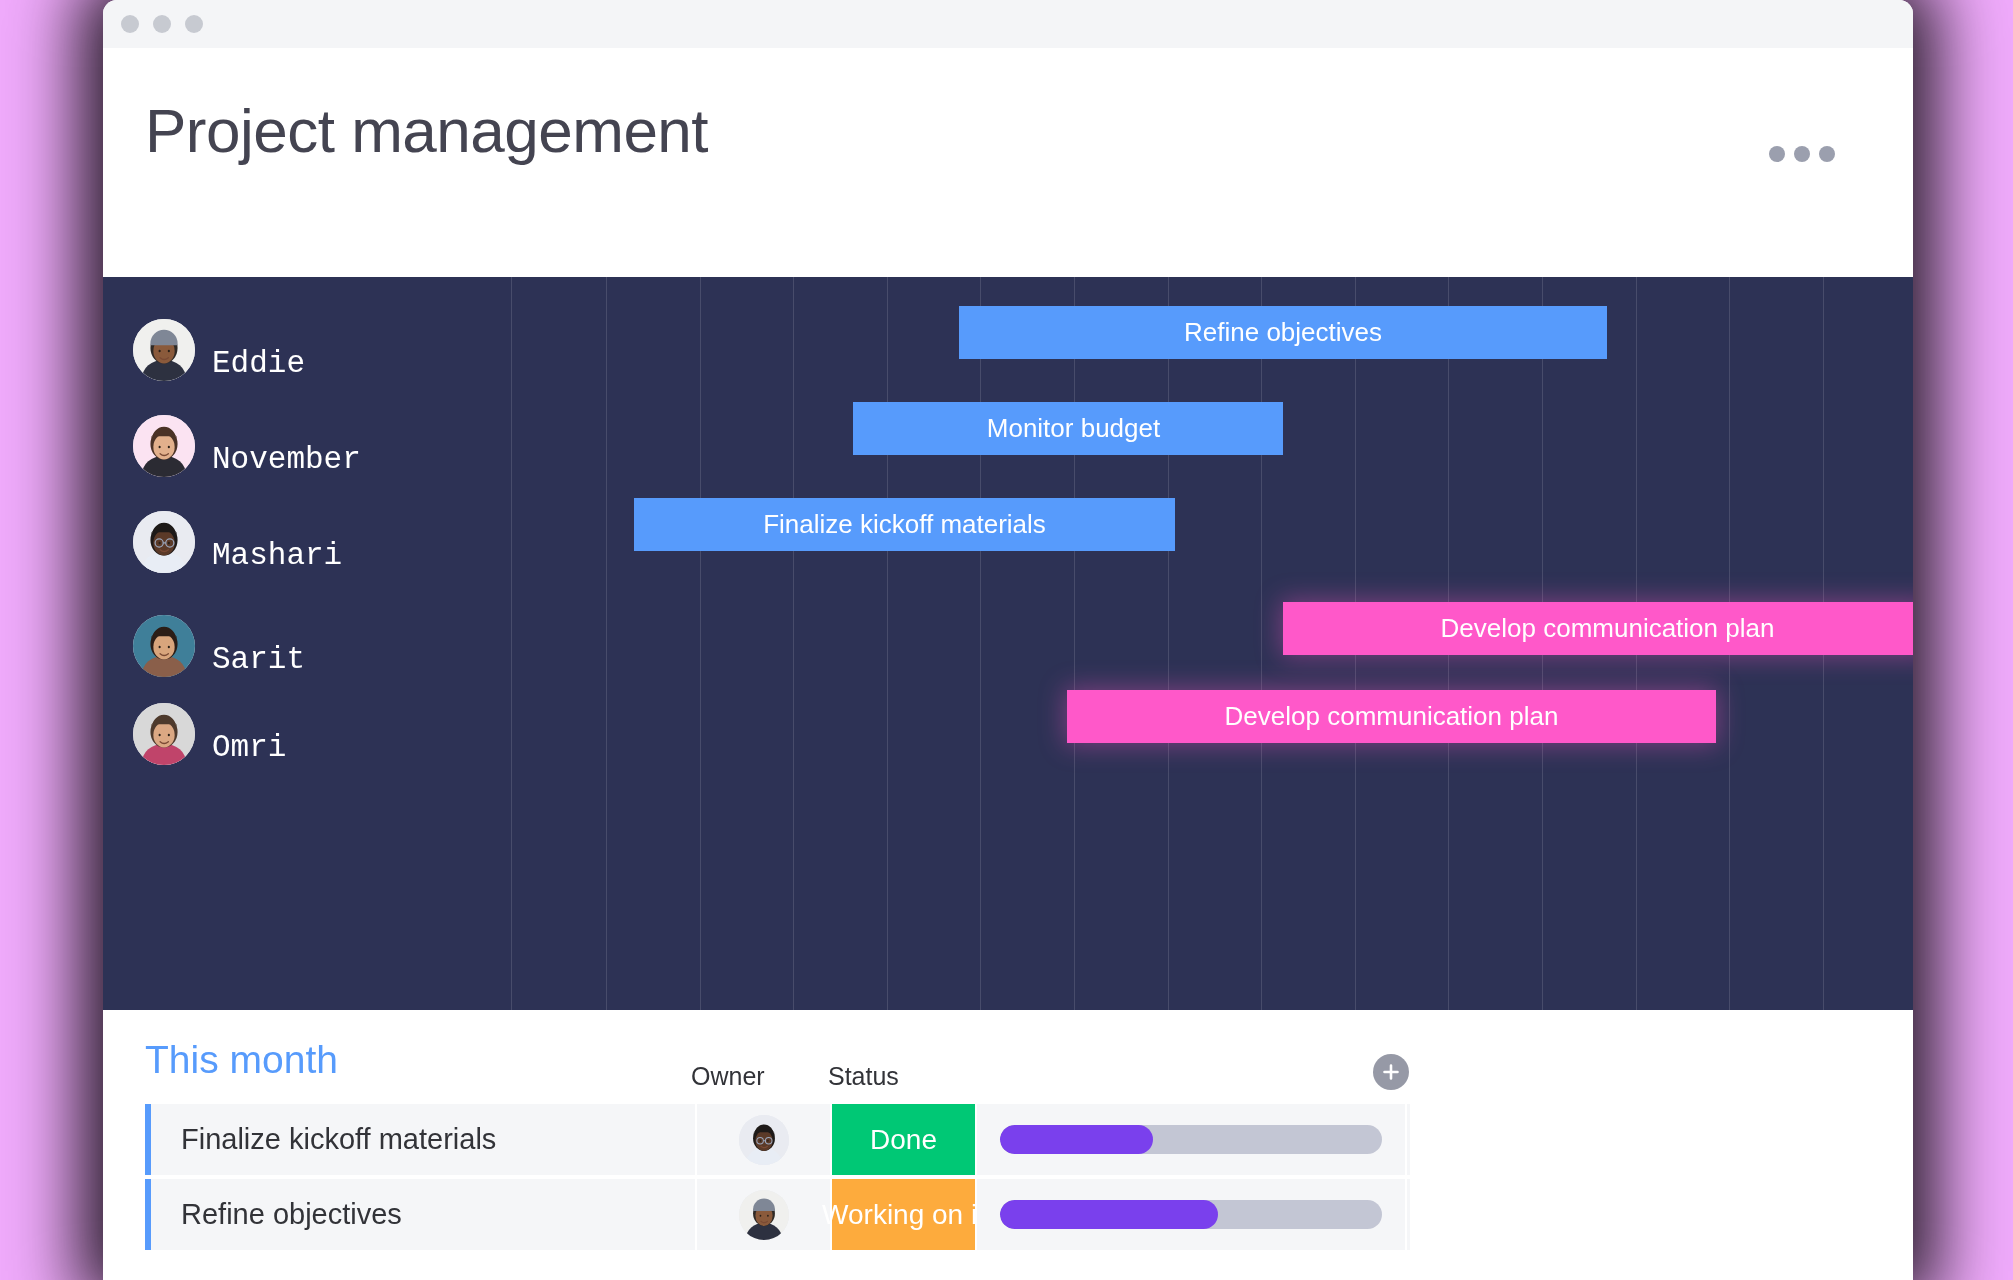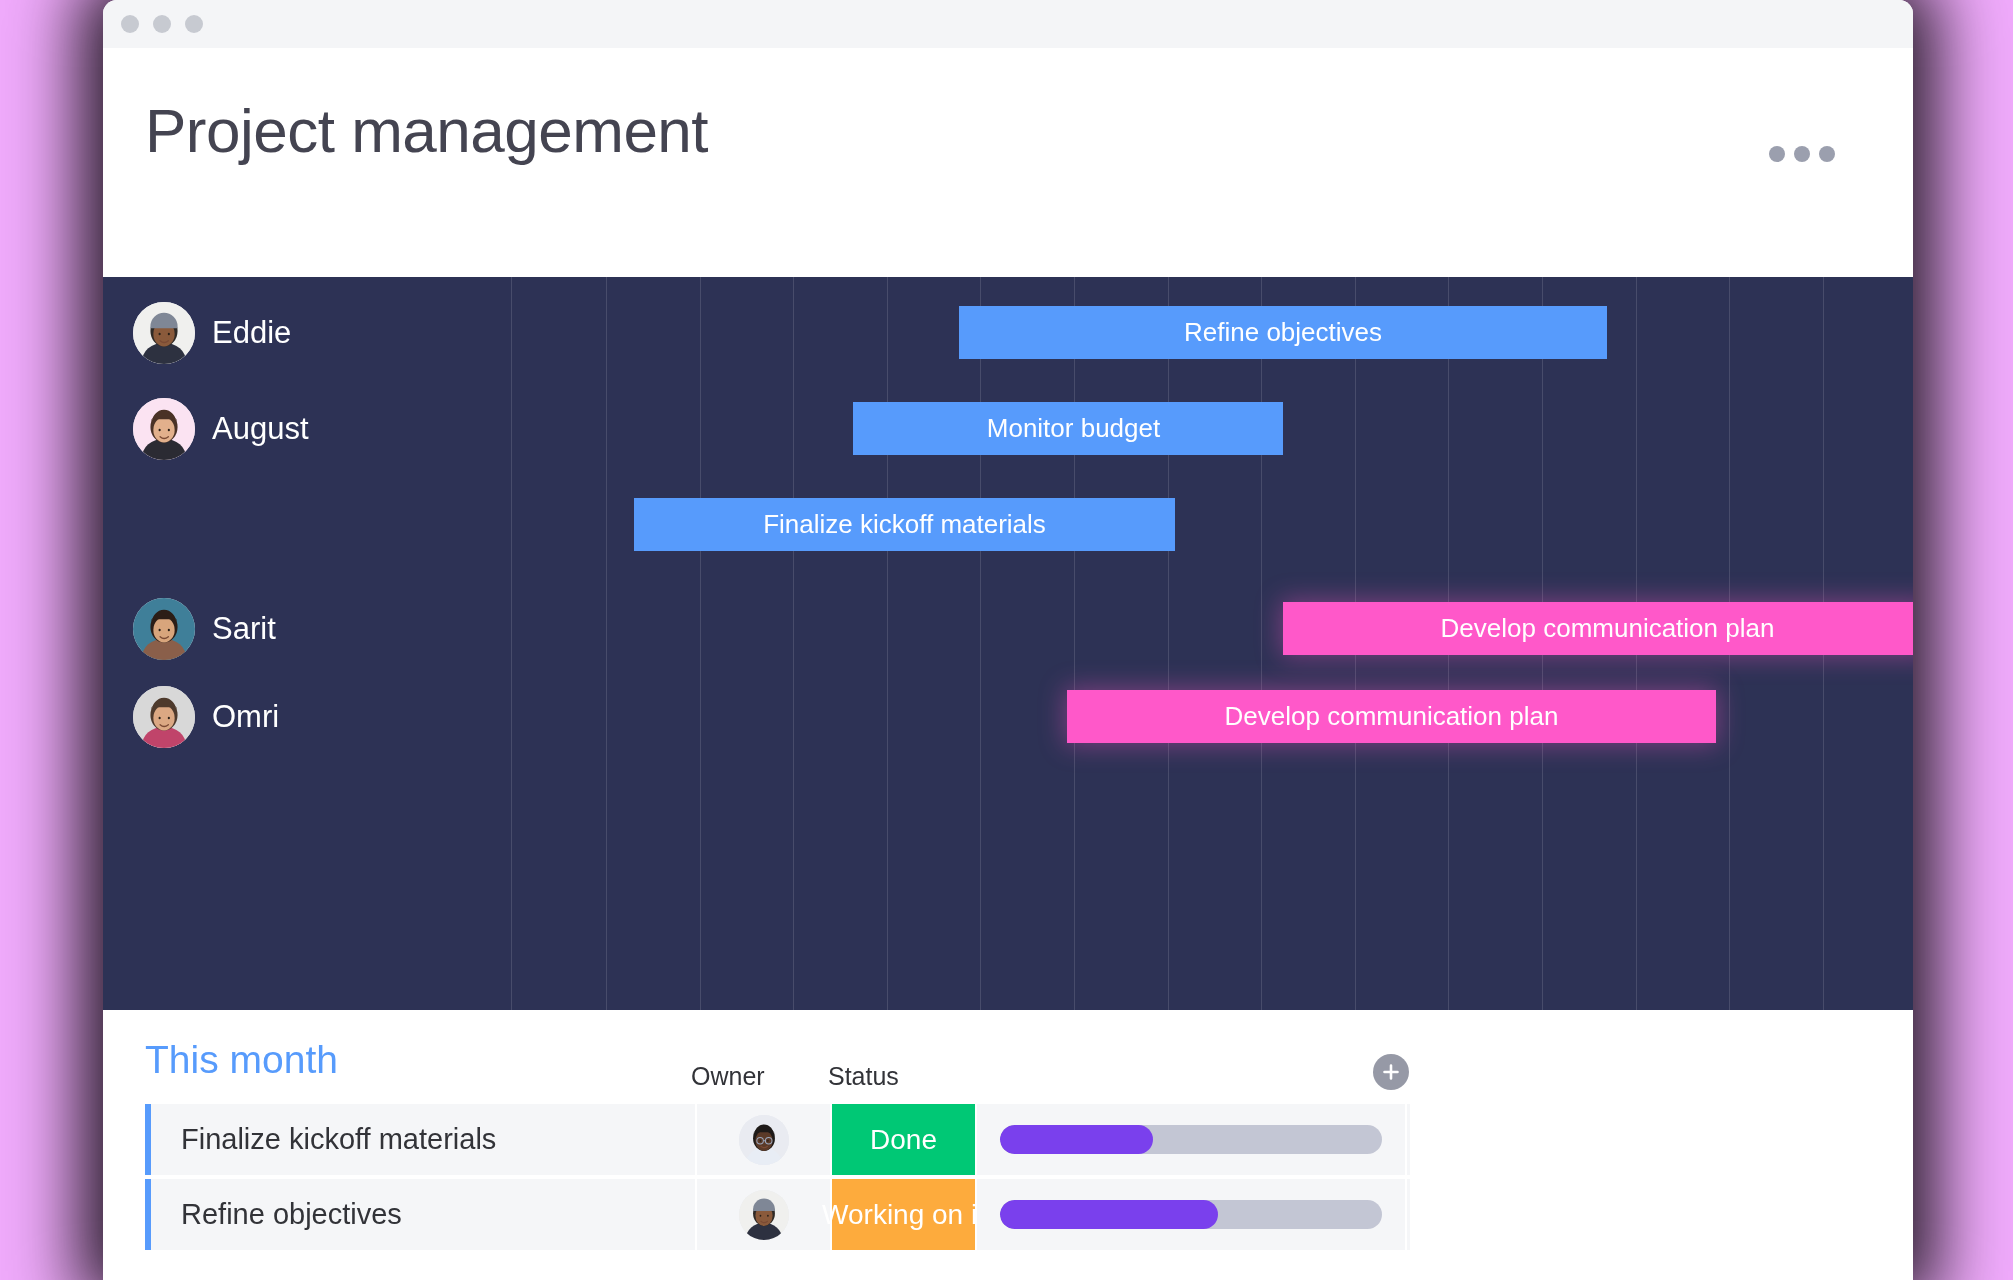--- a/index.html
+++ b/index.html
@@ -108,22 +108,23 @@
     width: 100%;
     height: 96px;
   }
 
   .g-person {
     position: absolute;
     left: 30px;
     top: 0;
     height: 96px;
     display: flex;
-    align-items: center;
+    align-items: flex-end;
     gap: 17px;
+    font-family: Liberation Mono, monospace;
   }
   .g-avatar {
     width: 62px; height: 62px;
     border-radius: 50%;
     overflow: hidden;
     flex: none;
     position: relative;
     background: #e7e9ef;
   }
   .g-avatar svg { display: block; width: 100%; height: 100%; }
@@ -331,25 +332,45 @@
     <ellipse cx="32" cy="62" rx="23" ry="20" fill="#2b2b33"></ellipse>
     <ellipse cx="32" cy="30" rx="14" ry="16" fill="#4a3226"></ellipse>
     <ellipse cx="32" cy="33" rx="11" ry="13" fill="#e2b08c"></ellipse>
     <path d="M19 27 A13 15 0 0 1 45 27 L45 22 L19 22 Z" fill="#4a3226"></path>
 
     <ellipse cx="27.5" cy="33" rx="1.1" ry="1.3" fill="#2a2018"></ellipse>
     <ellipse cx="37" cy="33" rx="1.1" ry="1.3" fill="#2a2018"></ellipse>
     <path d="M28 40 Q32 43.5 36.5 40" stroke="#7a4a34" stroke-width="1.4" fill="none" stroke-linecap="round"></path>
   </svg>
             </div>
-            <div class="g-name">August</div>
+            <div class="g-name">November</div>
           </div>
           <div class="g-bar blue" style="left: 750px; width: 430px; padding-left: 11px;">Monitor budget</div>
         </div>
         <div class="g-row" style="top: 200px;">
+          <div class="g-person">
+            <div class="g-avatar">
+              <svg viewBox="0 0 64 64" preserveAspectRatio="xMidYMid slice">
+    <rect width="64" height="64" fill="#e9ebf1"></rect>
+    <ellipse cx="32" cy="62" rx="23" ry="20" fill="#e8edf5"></ellipse>
+    <ellipse cx="32" cy="30" rx="14" ry="16" fill="#1e1a18"></ellipse>
+    <ellipse cx="32" cy="33" rx="11" ry="13" fill="#5b3a28"></ellipse>
+    <path d="M19 27 A13 15 0 0 1 45 27 L45 22 L19 22 Z" fill="#1e1a18"></path>
+    <g fill="none" stroke="#9aa7bd" stroke-width="1.3">
+                  <circle cx="27" cy="33" r="4.2"></circle>
+                  <circle cx="38" cy="33" r="4.2"></circle>
+                  <path d="M31.2 33 H33.8"></path>
+                </g>
+    <ellipse cx="27.5" cy="33" rx="1.1" ry="1.3" fill="#2a2018"></ellipse>
+    <ellipse cx="37" cy="33" rx="1.1" ry="1.3" fill="#2a2018"></ellipse>
+    <path d="M28 40 Q32 43.5 36.5 40" stroke="#7a4a34" stroke-width="1.4" fill="none" stroke-linecap="round"></path>
+  </svg>
+            </div>
+            <div class="g-name">Mashari</div>
+          </div>
           <div class="g-bar blue" style="left: 531px; width: 541px;">Finalize kickoff materials</div>
         </div>
         <div class="g-row" style="top: 304px;">
           <div class="g-person">
             <div class="g-avatar">
               <svg viewBox="0 0 64 64" preserveAspectRatio="xMidYMid slice">
     <rect width="64" height="64" fill="#3f7f99"></rect>
     <ellipse cx="32" cy="62" rx="23" ry="20" fill="#8a5f4a"></ellipse>
     <ellipse cx="32" cy="30" rx="14" ry="16" fill="#2b1d16"></ellipse>
     <ellipse cx="32" cy="33" rx="11" ry="13" fill="#d8a57c"></ellipse>

